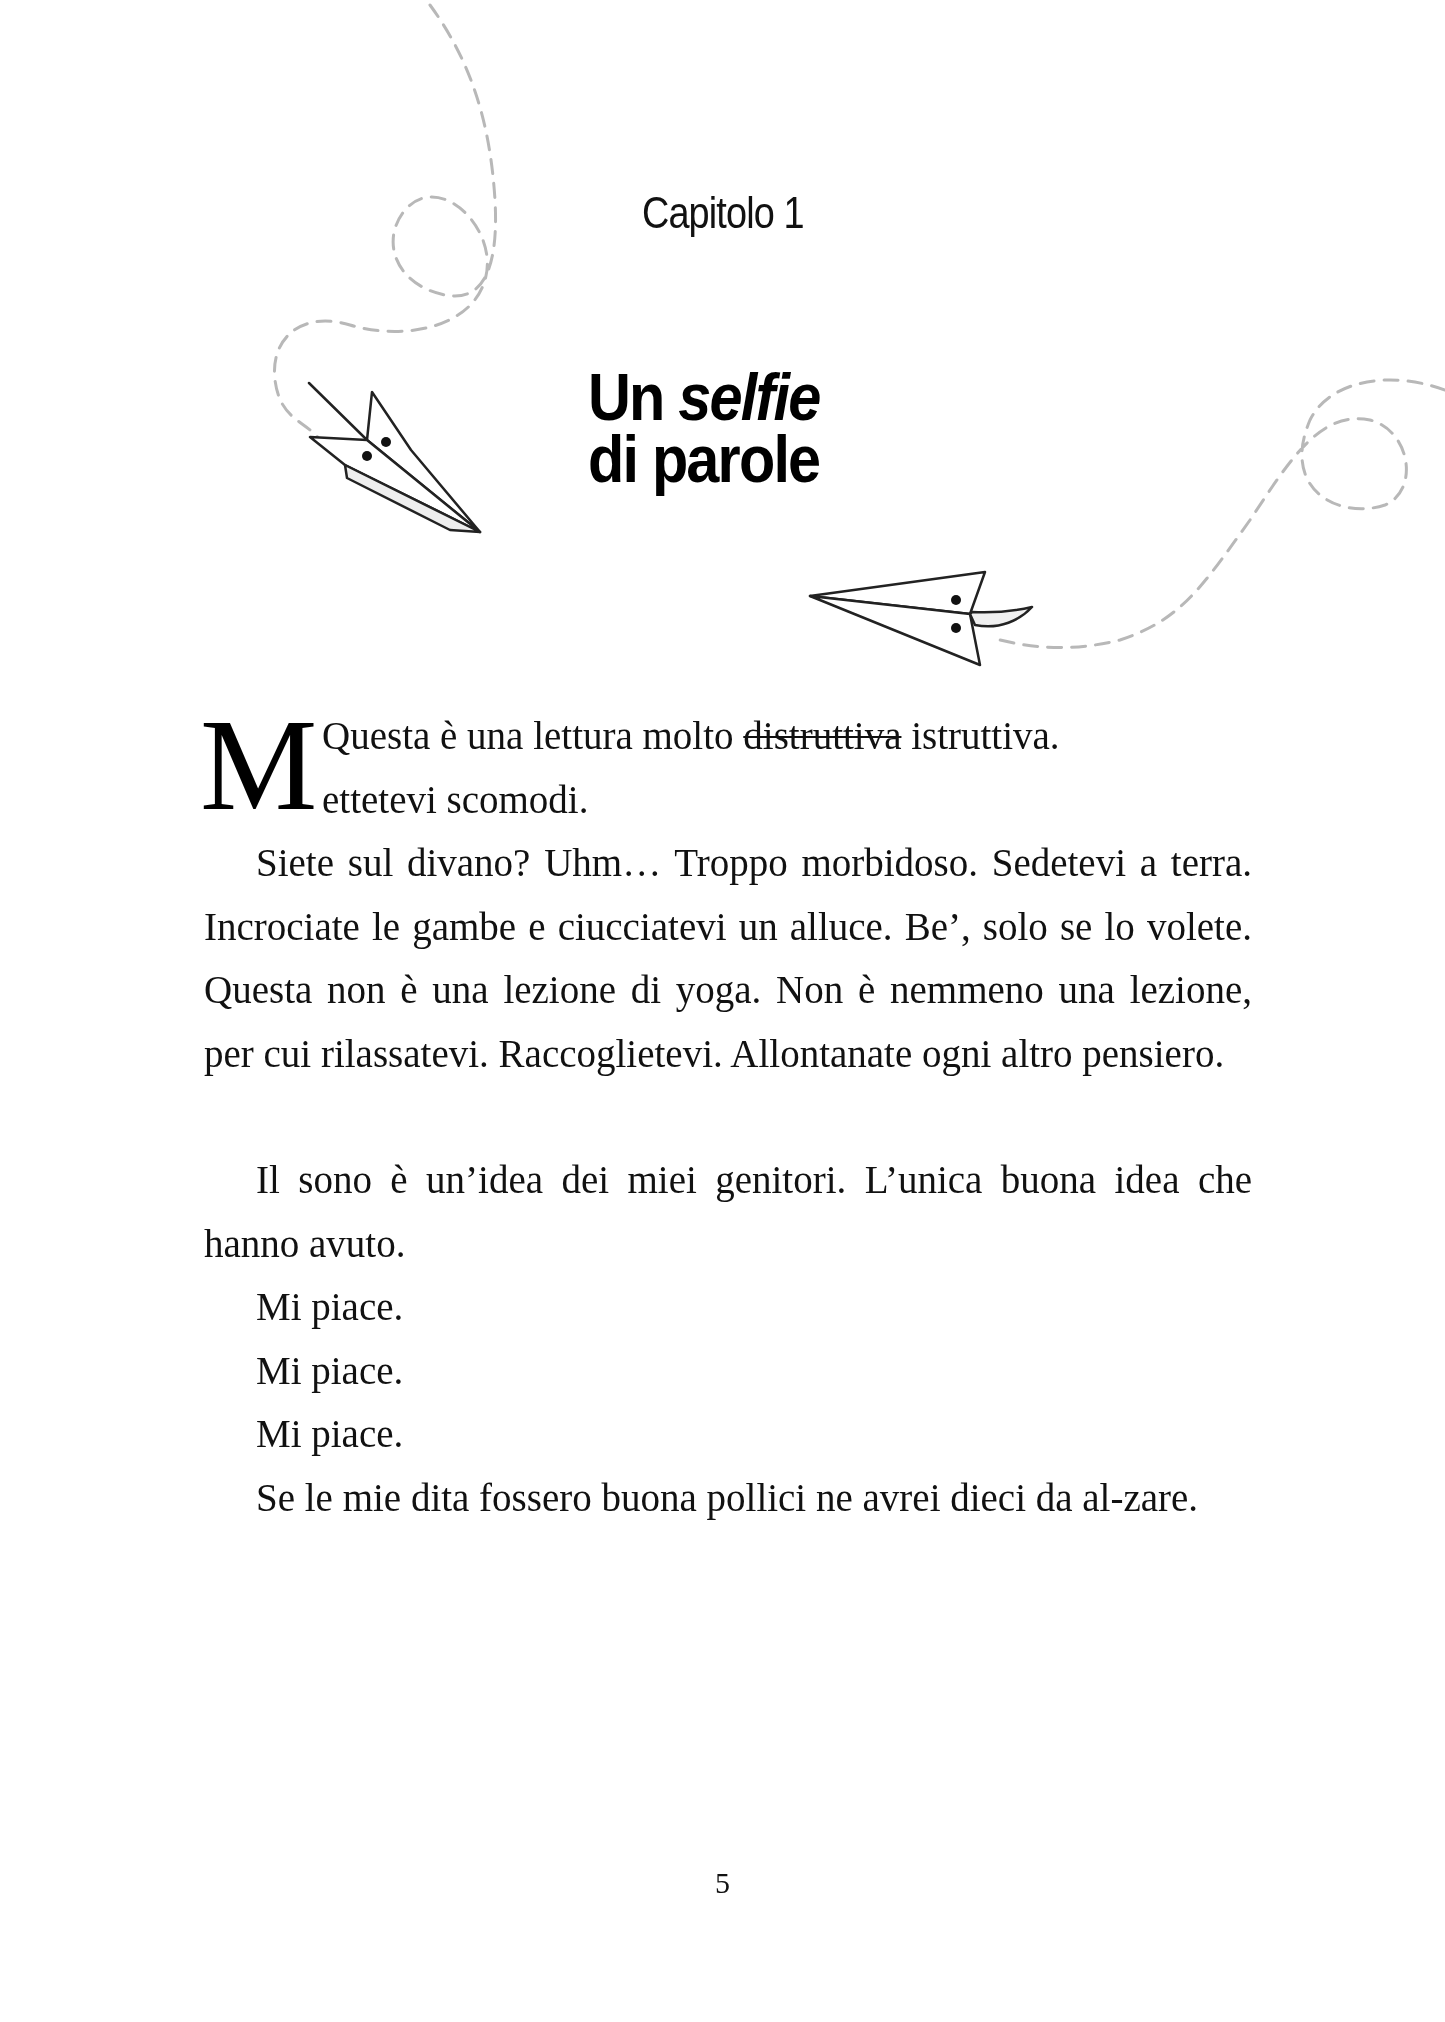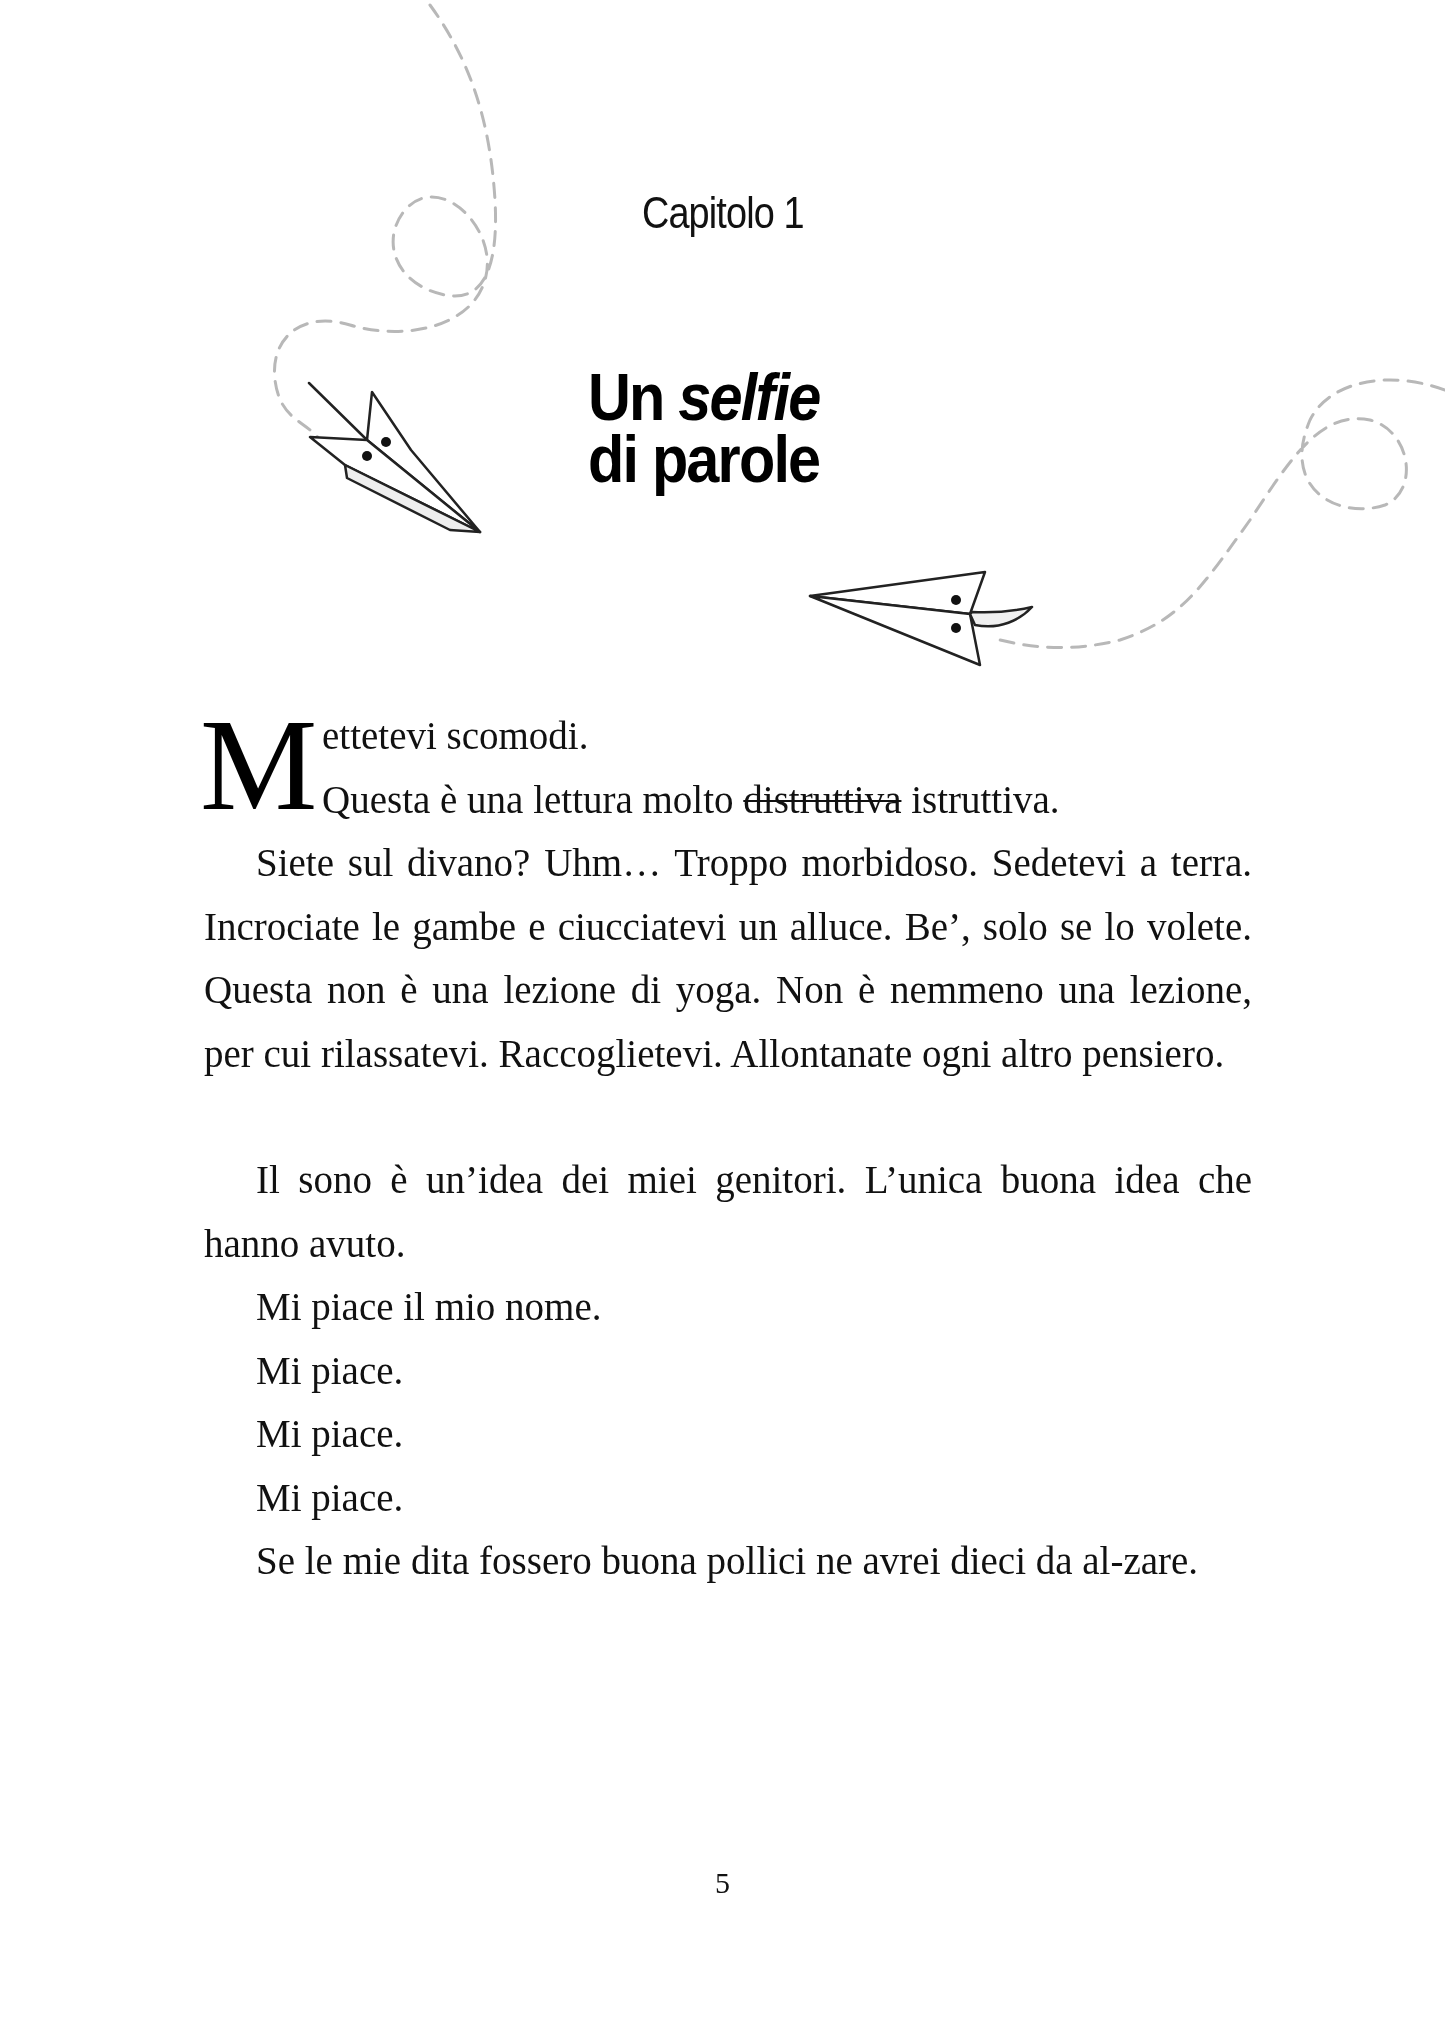--- a/index.html
+++ b/index.html
@@ -62,26 +62,25 @@
 <div class="chapter-label">Capitolo 1</div>
 
 <div class="chapter-title">
   <div><span>Un </span><em>selfie</em></div>
   <div>di parole</div>
 </div>
 
 <div class="body-text">
   <div class="drop-line">
     <span class="dropcap">M</span>
+    <p><span>Questa è una lettura molto </span><span class="strike">distruttiva</span><span> istruttiva.</span></p>
     <p>ettetevi scomodi.</p>
-    <p><span>Questa è una lettura molto </span><span class="strike">distruttiva</span><span> istruttiva.</span></p>
   </div>
   <p class="indent" style="text-align: justify; font-family: Liberation Serif, serif;">Siete sul divano? Uhm… Troppo morbidoso. Sedetevi a terra. Incrociate le gambe e ciucciatevi un alluce. Be’, solo se lo volete. Questa non è una lezione di yoga. Non è nemmeno una lezione, per cui rilassatevi. Raccoglietevi. Allontanate ogni altro pensiero.</p>
   <div class="gap"></div>
   <p class="indent" style="text-align: justify;">Il sono è un’idea dei miei genitori. L’unica buona idea che hanno avuto.</p>
-  <p class="indent">Mi piace il mio nome.</p>
   <p class="indent">Mi piace.</p>
   <p class="indent">Mi piace.</p>
   <p class="indent">Mi piace.</p>
   <p class="indent" style="text-align: justify;">Se le mie dita fossero buona pollici ne avrei dieci da al-zare.</p>
 </div>
 
 <div class="page-number">5</div>
 
 </body></html>

